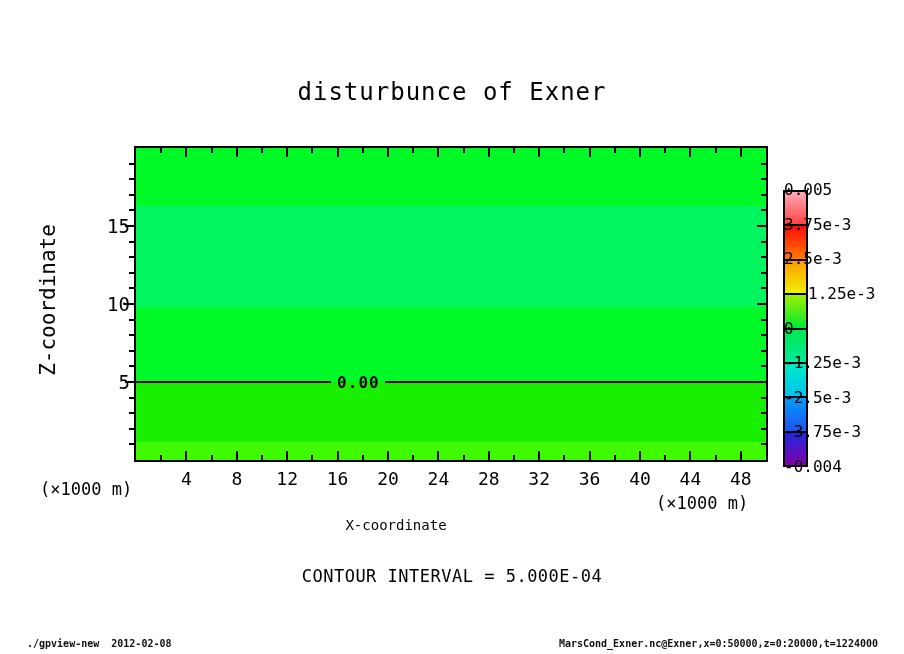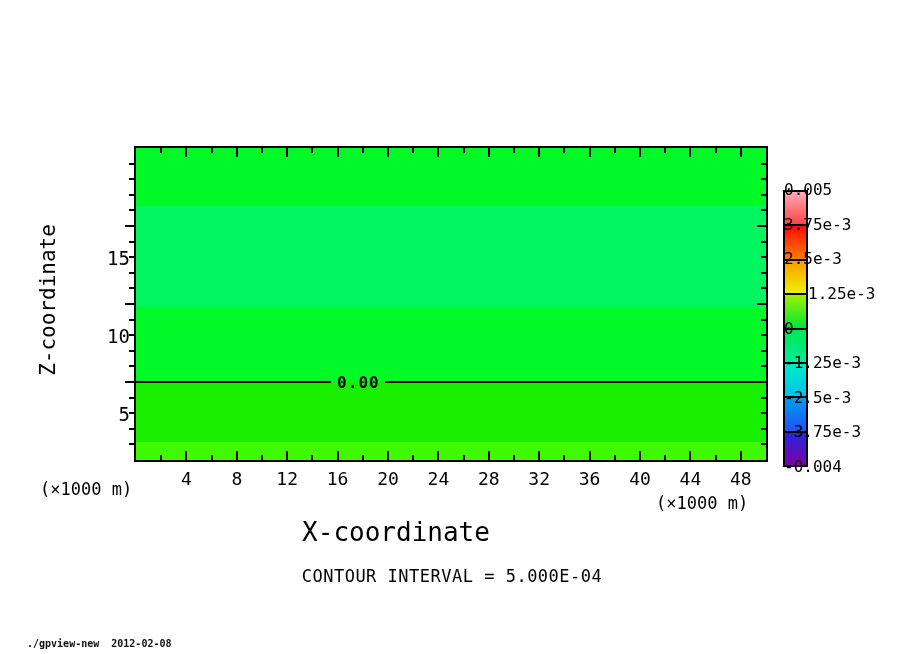--- a/index.html
+++ b/index.html
@@ -24,28 +24,28 @@
   }
   .ylabel{
     position:absolute;left:48px;top:300px;width:0;height:0;
     font-size:21px;white-space:nowrap;
     transform:rotate(-90deg);
   }
   .ylabel span{
     display:inline-block;transform:translate(-50%,-50%);
   }
   .yticklabel{
-    position:absolute;width:60px;text-align:right;font-size:19px;margin-top:32px;
+    position:absolute;width:60px;text-align:right;font-size:19px;
   }
   .xticklabel{
     position:absolute;width:40px;text-align:center;font-size:18px;
   }
   .unit{position:absolute;font-size:17px;white-space:pre;}
   .xlabel{
-    position:absolute;left:0;top:517px;width:792px;text-align:center;font-size:26px;
+    position:absolute;left:0;top:517px;width:792px;text-align:center;font-size:14px;
   }
   .cinterval{
     position:absolute;left:0;top:566px;width:904px;text-align:center;
     font-size:17px;letter-spacing:0.5px;
   }
   .timetext{
     position:absolute;left:634px;top:595px;font-size:16px;color:#555;
   }
   #colorbar{
     position:absolute;left:783px;top:190px;width:25px;height:277px;
@@ -57,20 +57,21 @@
   .cblabel{position:absolute;left:784px;font-size:16px;white-space:nowrap;}
   .footer{position:absolute;top:638px;font-size:10px;font-weight:bold;color:#111;white-space:pre;}
   .footer.left{left:27px;}
   .footer.right{right:26px;text-align:right;}
 </style>
 </head>
 <body>
 
 <div id="canvas">
 
+  <div class="title">disturbunce of Exner</div>
 
   <div class="ylabel"><span>Z-coordinate</span></div>
 
   <div id="plot">
       <div class="band" style="top: 0px; height: 57.72px; background: rgb(0, 250, 40);"></div>
       <div class="band" style="top: 57.72px; height: 101.4px; background: rgb(0, 245, 95);"></div>
       <div class="band" style="top: 159.12px; height: 74.88px; background: rgb(0, 250, 40);"></div>
       <div class="band" style="top: 234px; height: 60.06px; background: rgb(25, 240, 0);"></div>
       <div class="band" style="top: 294.06px; height: 17.94px; background: rgb(64, 250, 0);"></div>
       <div class="cline" style="left: 0px; width: 31%; top: 233px;"></div>
@@ -208,14 +209,15 @@
       <div class="cblabel" style="top: 249.25px;">2.5e-3</div>
       <div class="cblabel" style="top: 283.875px; margin-left: 24px;">1.25e-3</div>
       <div class="cblabel" style="top: 318.5px;">0</div>
       <div class="cblabel" style="top: 353.125px;">-1.25e-3</div>
       <div class="cblabel" style="top: 387.75px;">-2.5e-3</div>
       <div class="cblabel" style="top: 422.375px;">-3.75e-3</div>
       <div class="cblabel" style="top: 457px;">-0.004</div>
     </div>
 
   <div class="footer left">./gpview-new  2012-02-08</div>
+  <div class="footer right">MarsCond_Exner.nc@Exner,x=0:50000,z=0:20000,t=1224000</div>
 
 </div>
 
 </body></html>

